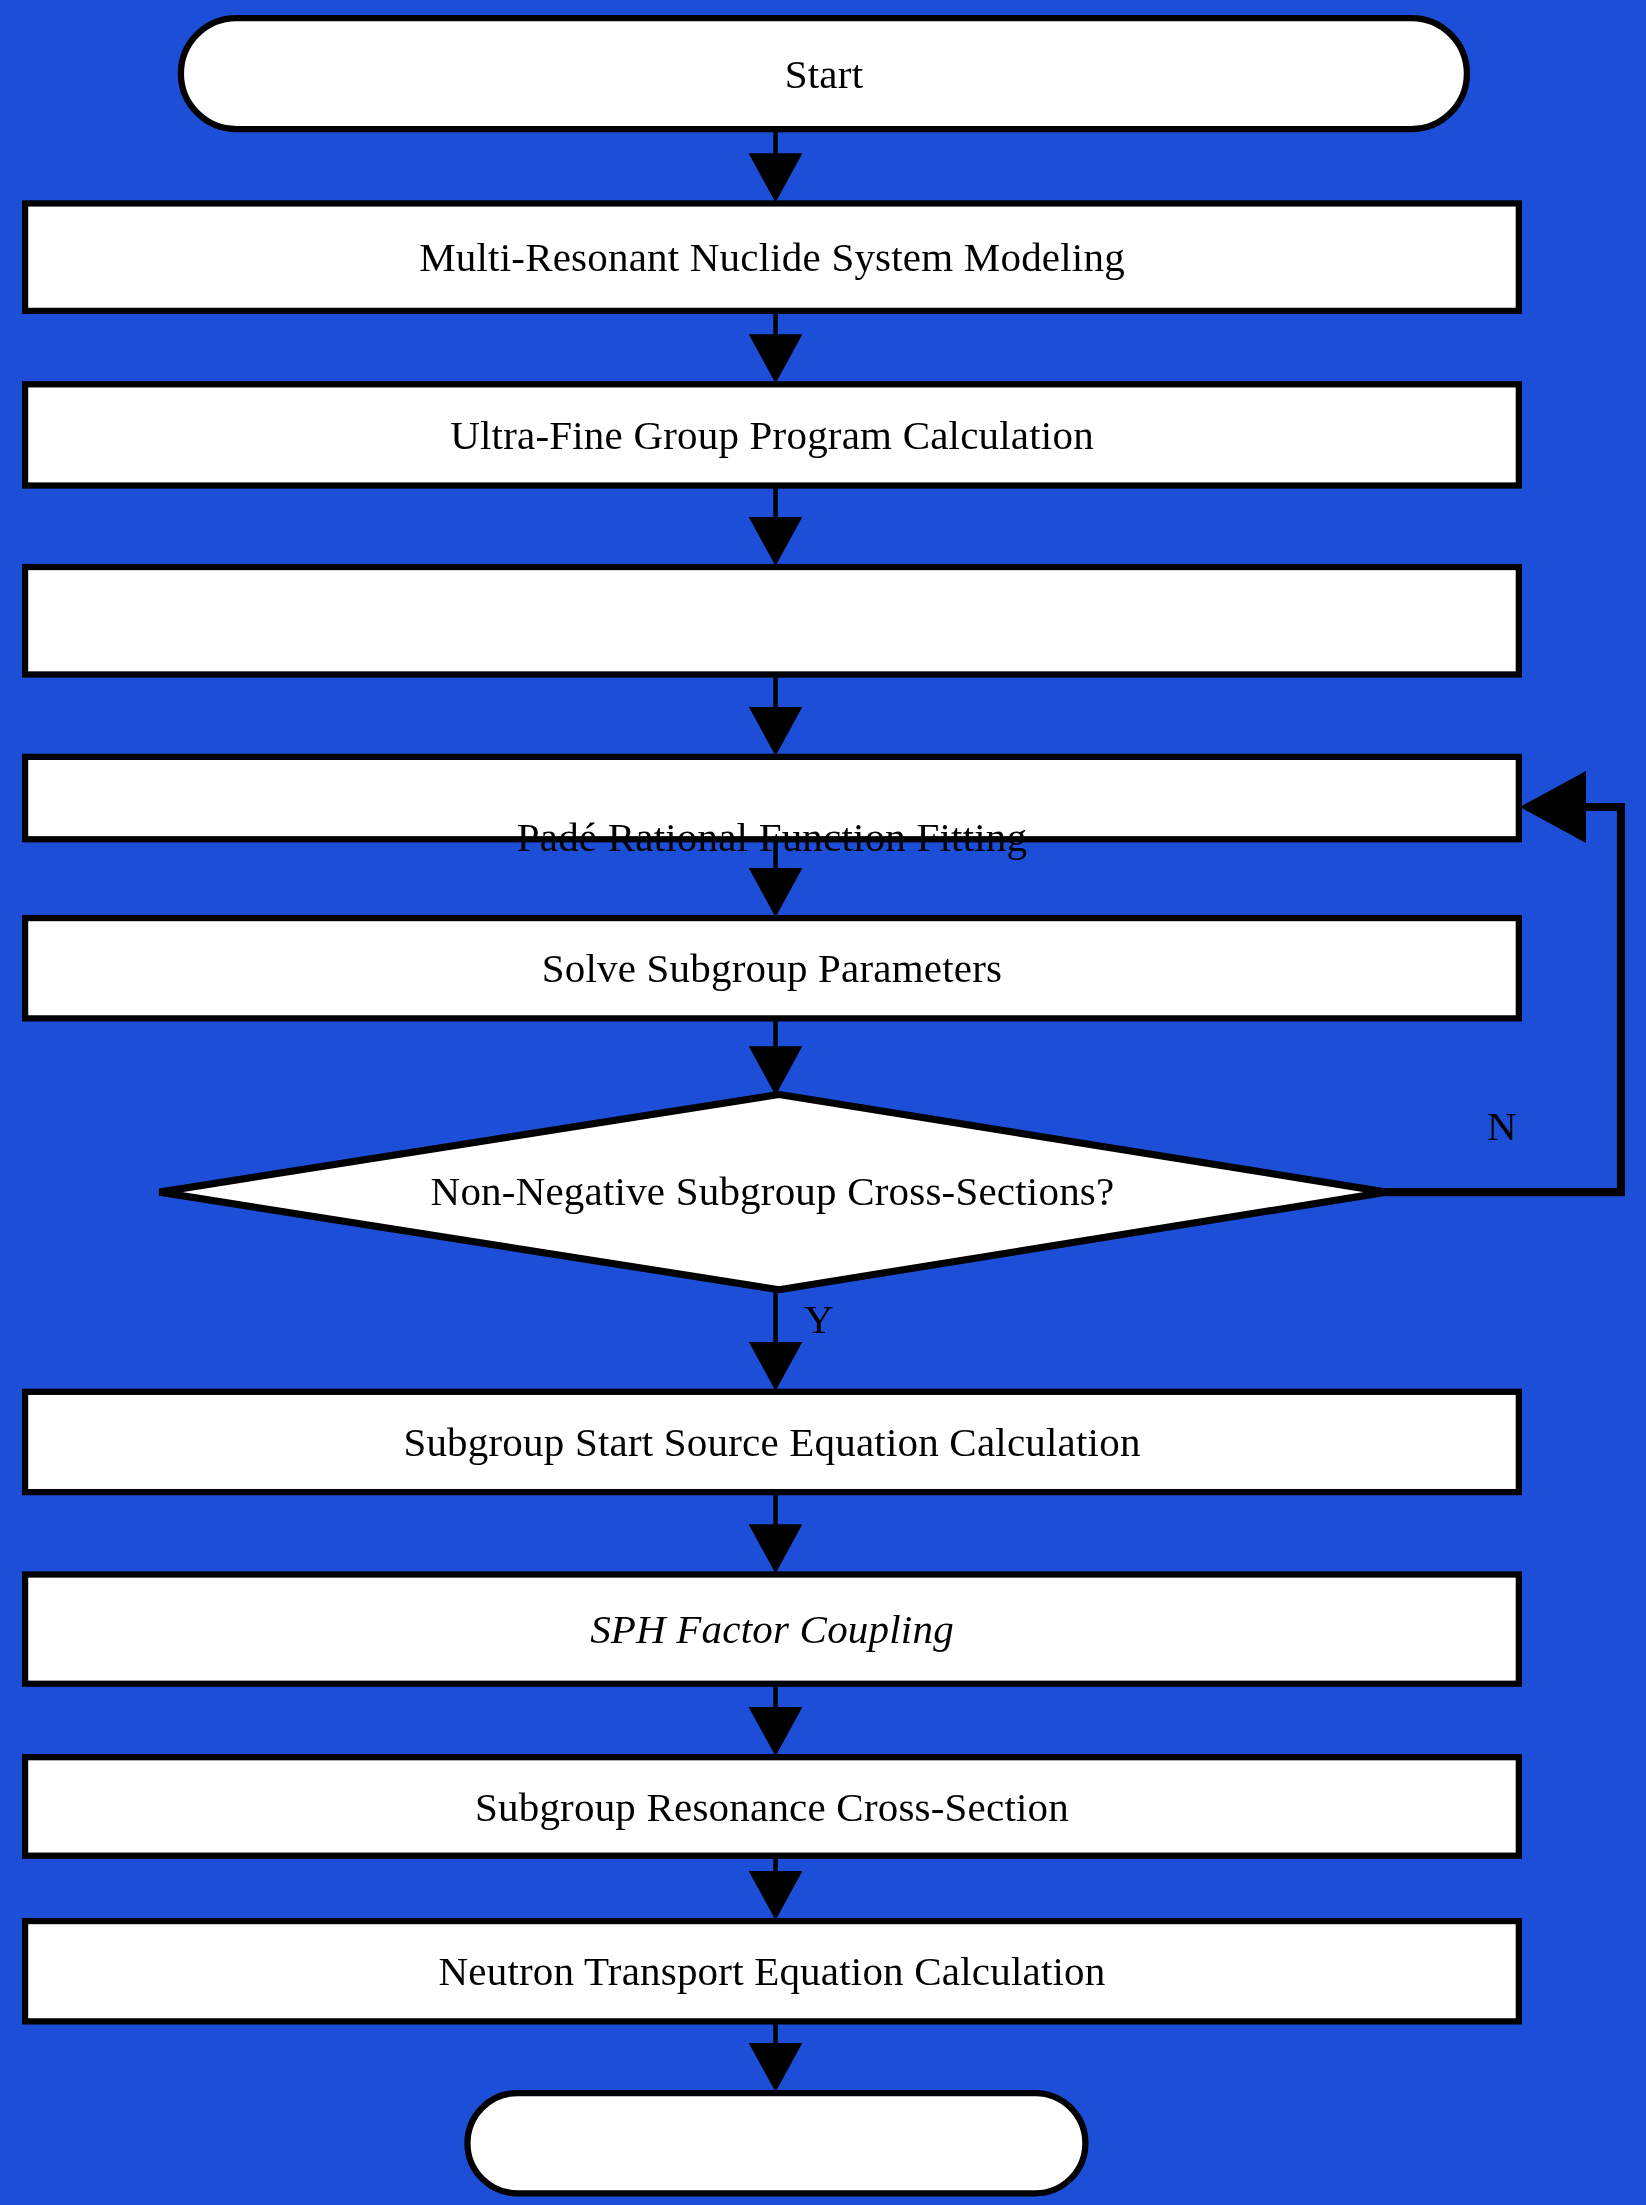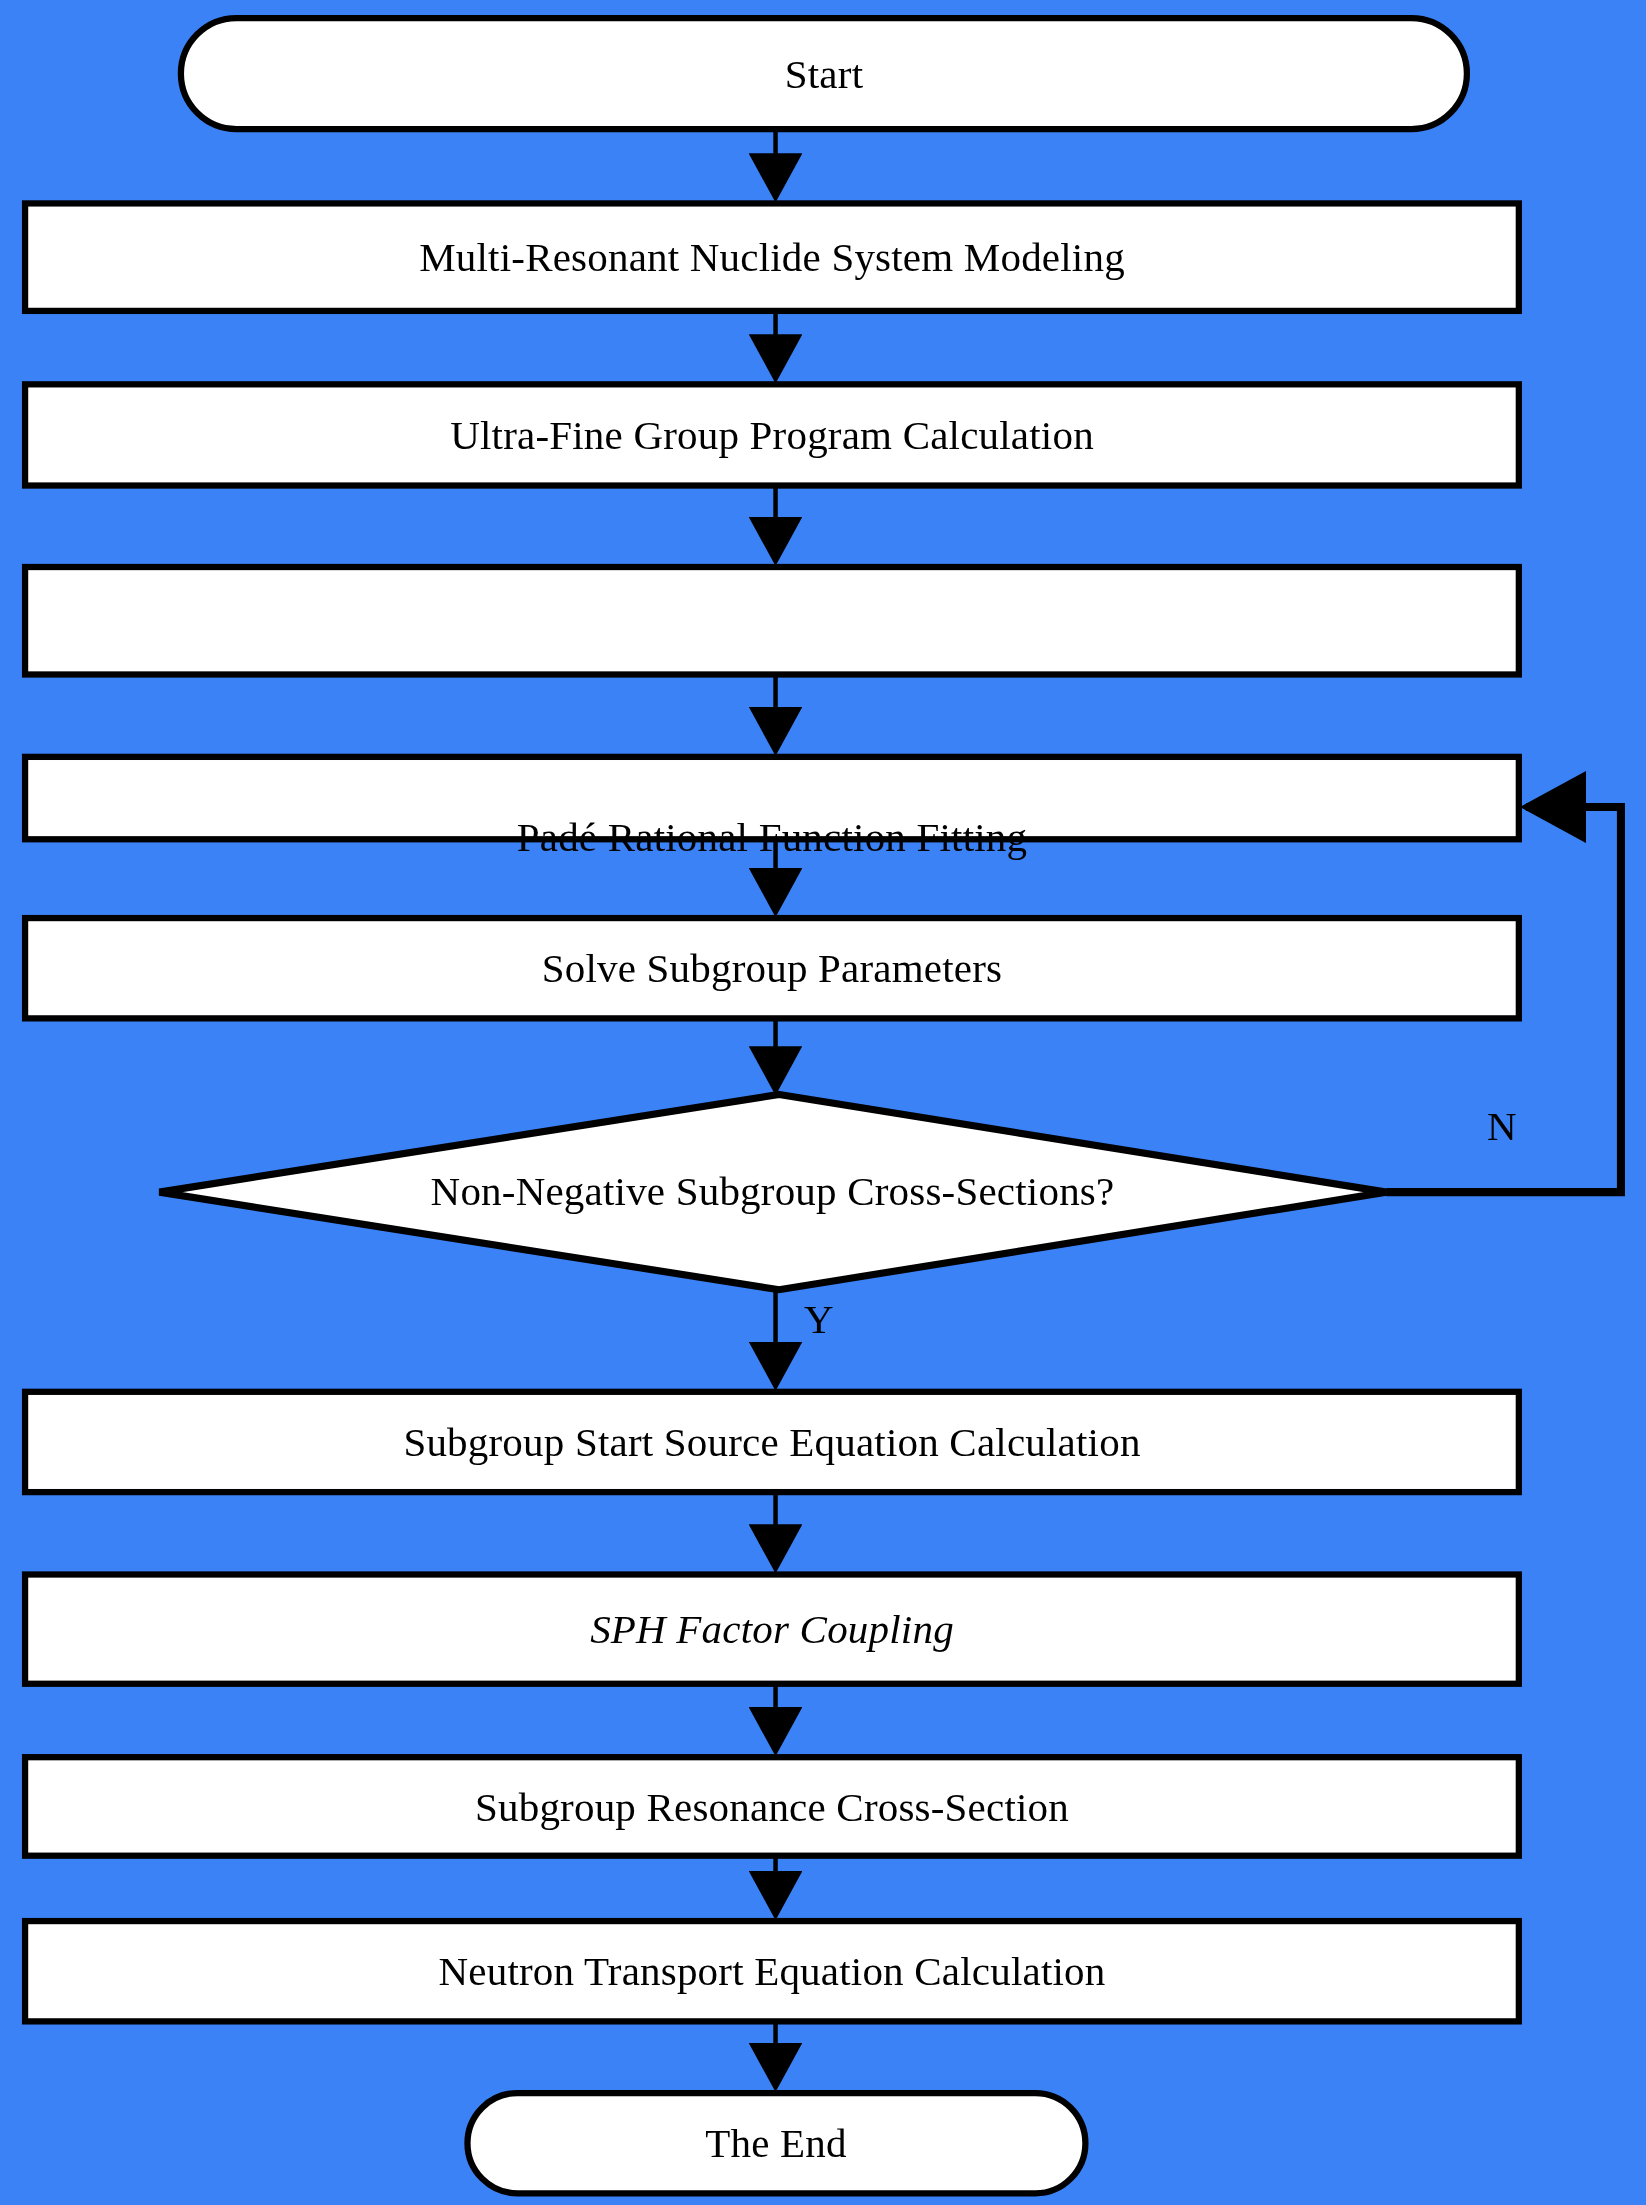--- a/index.html
+++ b/index.html
@@ -7,21 +7,21 @@
     padding: 0;
     background: #ffffff;
   }
   body {
     font-family: "Liberation Serif", "DejaVu Serif", serif;
   }
   #flowchart-root {
     position: relative;
     width: 1646px;
     height: 2206px;
-    background: #3b82f6;
+    background: #1d4ed8;
     overflow: hidden;
   }
   #flow-svg {
     position: absolute;
     left: 0;
     top: 0;
     width: 1646px;
     height: 2206px;
   }
   .node-label {
@@ -124,20 +124,19 @@
   <div class="node-label process-label" style="left:25px; top:918px; width:1494px; height:100px;">Solve Subgroup Parameters</div>
 
   <div class="node-label process-label" style="left:25px; top:1392px; width:1494px; height:100px;">Subgroup Start Source Equation Calculation</div>
 
   <div class="node-label process-label" style="left:25px; top:1574px; width:1494px; height:109px;font-style:italic;">SPH Factor Coupling</div>
 
   <div class="node-label process-label" style="left:25px; top:1757px; width:1494px; height:99px;">Subgroup Resonance Cross-Section</div>
 
   <div class="node-label process-label" style="left:25px; top:1921px; width:1494px; height:100px;">Neutron Transport Equation Calculation</div>
 
-  <div class="node-label terminal-label" style="left:467px; top:2093px; width:618px; height:100px;">The End</div>
 
   <div class="edge-label" style="left:1487px; top:1106px;">N</div>
 
   <div class="edge-label" style="left:804px; top:1299px;">Y</div>
 
 </div>
 
 
 </body></html>

